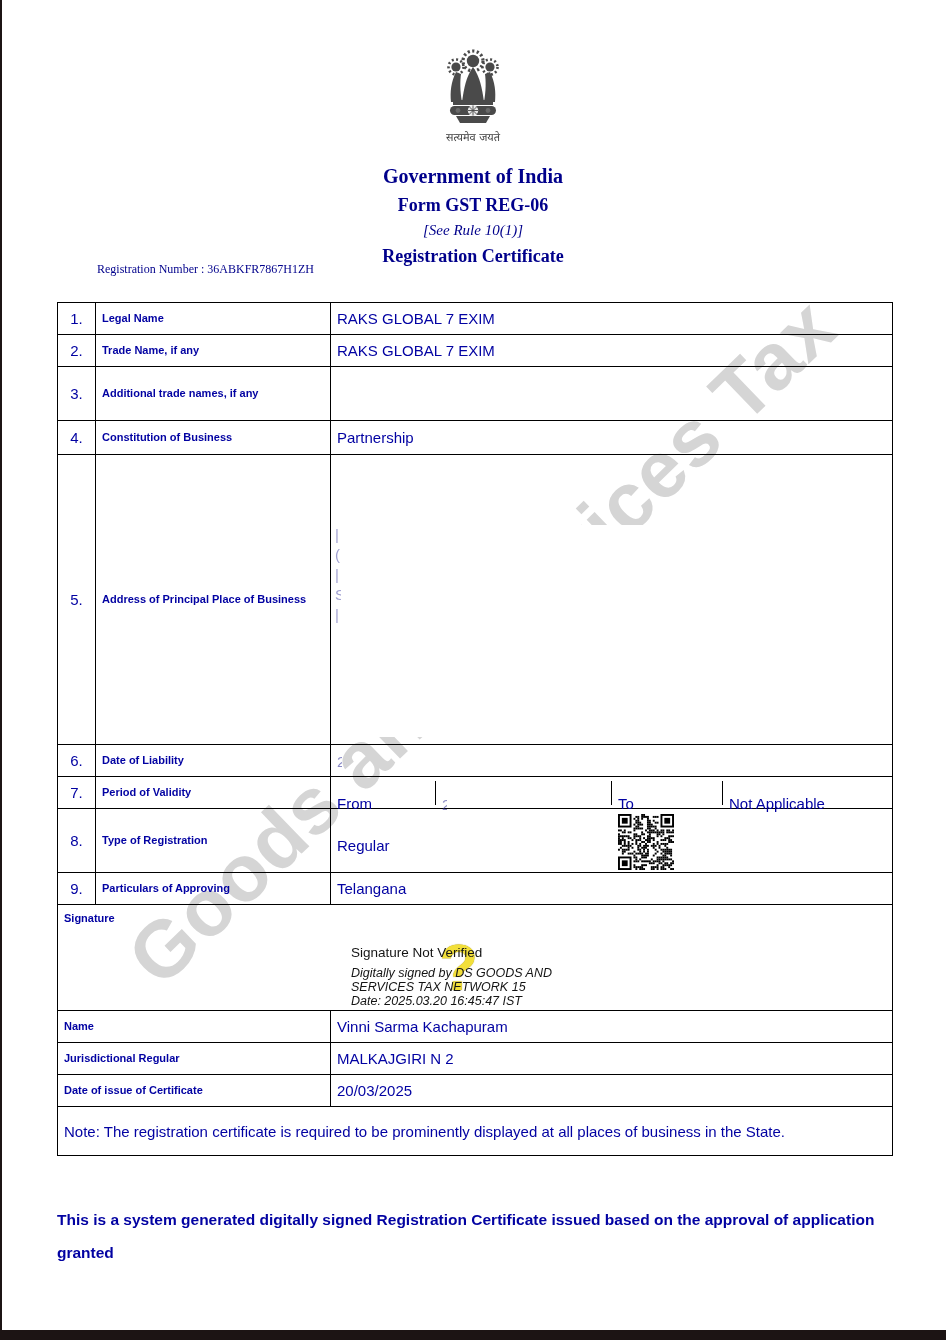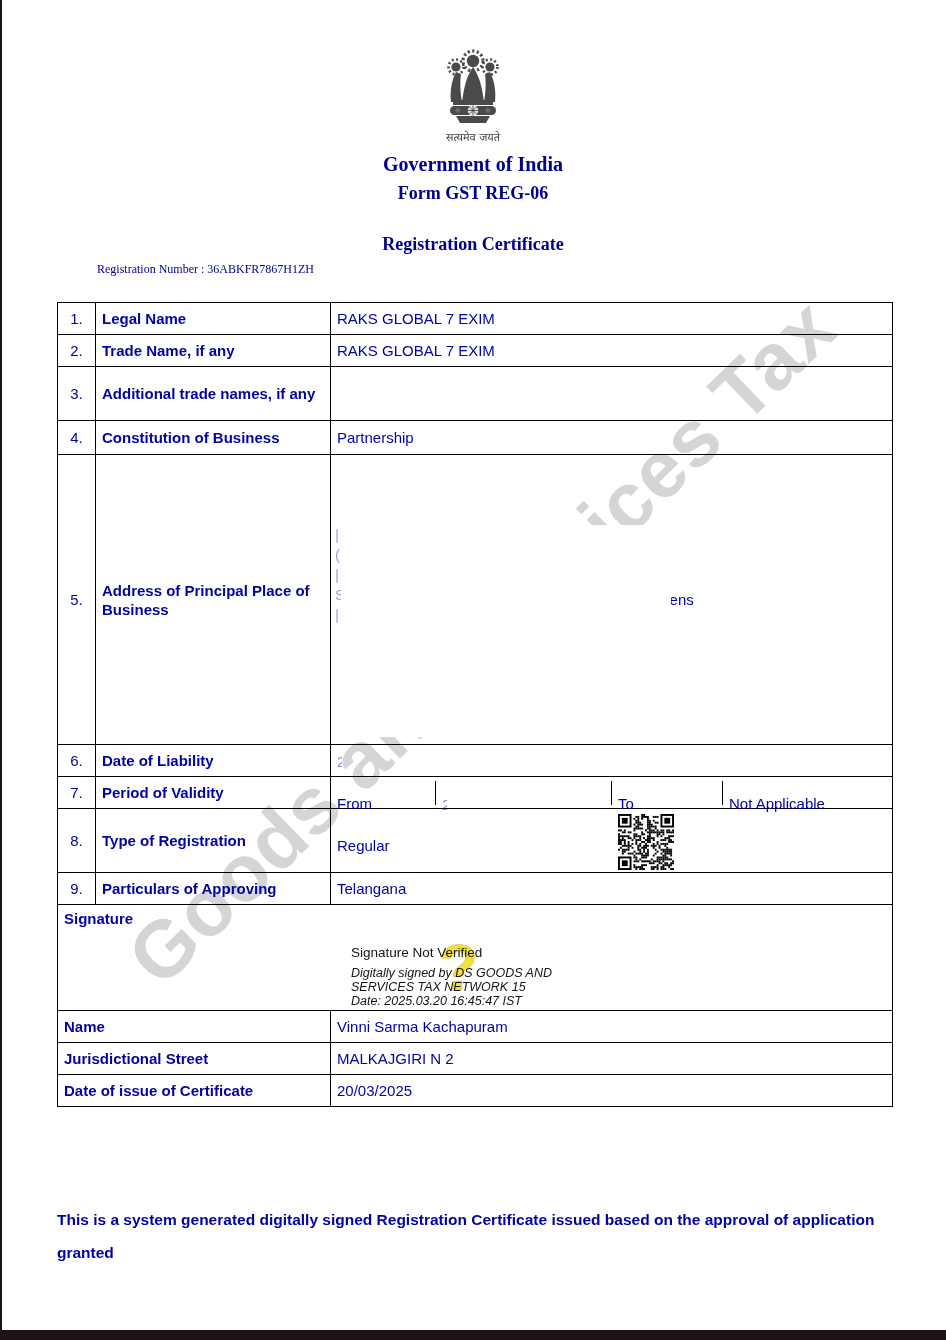--- a/index.html
+++ b/index.html
@@ -22,37 +22,37 @@
     position:absolute; left:0; top:0;
     transform: translate(-50%,-50%) rotate(-44deg);
     white-space:nowrap;
     font-family:"Liberation Sans", sans-serif;
     font-weight:bold; font-size:80px; letter-spacing:1px;
     color:#d5d5d5;
   }
 
   
   .hdr-center { position:absolute; left:0; width:100%; text-align:center; color:#00008b;
-    font-family:"Liberation Serif", serif; z-index:2;}
+    font-family:"Liberation Serif", serif; z-index:2;margin-top:12px;}
   .emblem-wrap { position:absolute; top:48px; left:0; width:100%; text-align:center; z-index:2;}
   .emblem-caption { position:absolute; top:129px; left:0; width:100%; text-align:center;
     font-size:11px; color:#3c3c3c; z-index:2; font-family:"DejaVu Sans", sans-serif;}
   .t-gov { top:153px; font-size:20px; font-weight:bold; }
   .t-form { top:183px; font-size:18px; font-weight:bold; }
   .t-rule { top:210px; font-size:15px; font-style:italic; font-weight:500; }
   .t-cert { top:234px; font-size:18px; font-weight:bold; }
   .t-regno { position:absolute; top:262px; left:97px; color:#00008b;
     font-family:"Liberation Serif", serif; font-size:12px; font-weight:normal; z-index:2;}
 
   
   .tbl-wrap { position:absolute; left:57px; top:302px; width:836px; z-index:2; }
   table.main { width:836px; border-collapse:collapse; table-layout:fixed; }
   table.main td { border:1.5px solid #000; vertical-align:middle; padding:4px 6px; background:transparent; }
   .sno  { text-align:center; color:#0202a2; font-size:15px; }
-  .lbl  { color:#0202a2; font-size:15px; font-weight:bold; line-height:19px; }
+  .lbl  { color:#0202a2; font-size:11px; font-weight:bold; line-height:19px; }
   .val  { color:#0202a2; font-size:15px; line-height:19px; }
   td.vtop { vertical-align:top; padding-top:6px; }
   .addr-cell { position:relative; }
   .addr-line { margin:1px 0; }
   .addr-redaction { position:absolute; left:4px; top:70px; width:336px; height:212px;
     background:#fff; z-index:1; }
   .frag { display:block; height:20px; font-size:15px; color:rgba(40,40,150,0.45);
     overflow:hidden; width:6px; }
   .frag-clip { display:inline-block; width:5px; overflow:hidden; color:rgba(40,40,150,0.55);
     font-size:15px; vertical-align:middle; }
@@ -113,20 +113,21 @@
         </g>
         <circle cx="17" cy="62.5" r="2.4" fill="#6a6a6a"></circle>
         <circle cx="47" cy="62.5" r="2.4" fill="#6a6a6a"></circle>
         <path d="M15,68 L49,68 L45,75 L19,75 Z"></path>
       </g>
     </svg>
   </div>
   <div class="emblem-caption">सत्यमेव जयते</div>
   <div class="hdr-center t-gov">Government of India</div>
   <div class="hdr-center t-form">Form GST REG-06</div>
+  <div class="hdr-center t-rule">[See Rule 10(1)]</div>
   <div class="hdr-center t-cert">Registration Certificate</div>
   <div class="t-regno">Registration Number : 36ABKFR7867H1ZH</div>
 
   <div class="tbl-wrap">
     <table class="main">
       <colgroup>
           <col style="width:38px">
           <col style="width:235px">
           <col>
         </colgroup>
@@ -561,28 +562,31 @@
             <div class="s2">Date: 2025.03.20 16:45:47 IST</div>
           </div>
         </td>
       </tr>
 
       <tr style="height:32px">
         <td colspan="2" class="lbl">Name</td>
         <td class="val">Vinni Sarma Kachapuram</td>
       </tr>
       <tr style="height:32px">
-        <td colspan="2" class="lbl">Jurisdictional Street</td>
+        <td colspan="2" class="lbl">Jurisdictional Regular</td>
         <td class="val">MALKAJGIRI N 2</td>
       </tr>
       <tr style="height:32px">
         <td colspan="2" class="lbl">Date of issue of Certificate</td>
         <td class="val">20/03/2025</td>
       </tr>
 
+      <tr style="height:49px">
+        <td colspan="3" class="val note-cell">Note: The registration certificate is required to be prominently displayed at all places of business in the State.</td>
+      </tr>
     </tbody>
       </table>
   </div>
 
   <div class="footer-text">
     <div>This is a system generated digitally signed Registration Certificate issued based on the approval of application granted</div>
   </div>
 </div>
 
 </body></html>

